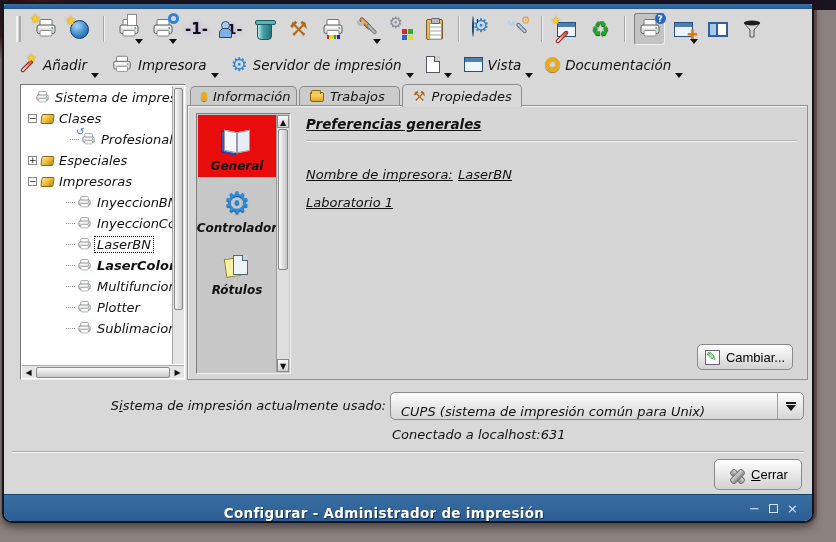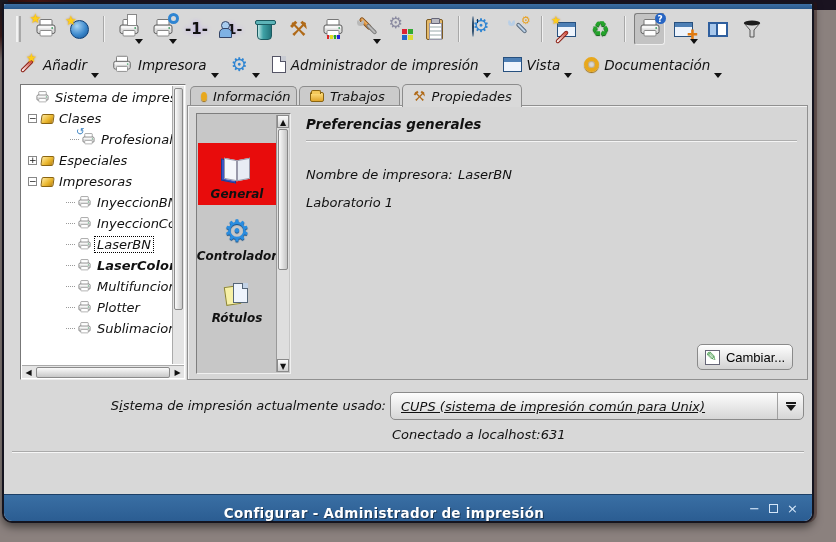--- a/index.html
+++ b/index.html
@@ -167,50 +167,50 @@
     border:1px solid #8c8c8c; border-bottom:none; border-radius:5px 5px 0 0;
     display:flex; align-items:center; gap:6px; padding:0 10px; font-size:13px; }
   .tab.active { top:0; height:23px; background:#d9d9d9; z-index:3; }
   .panel { position:absolute; left:0; top:21px; right:0; bottom:0;
     background:#d6d6d6; border:1px solid #909090; box-shadow:inset 1px 1px 0 #f2f2f2; }
   .tabico { font-style:normal; }
 
   
   .iconlist { position:absolute; left:8px; top:7px; width:95px; bottom:5px;
     background:#c7c7c7; border:1px solid; border-color:#7e7e7e #f0f0f0 #f0f0f0 #7e7e7e; }
-  .ilitems { position:absolute; left:1px; top:1px; right:14px; bottom:1px;margin-top:28px; }
+  .ilitems { position:absolute; left:1px; top:1px; right:14px; bottom:1px; }
   .ilitem { height:62px; display:flex; flex-direction:column; align-items:center;
     justify-content:flex-end; padding-bottom:4px; gap:3px; }
   .ilitem .illbl { font-size:12px; font-weight:bold; }
   .ilitem.sel { background:#e80c0c; }
   .ilvsb { position:absolute; right:1px; top:1px; width:13px; bottom:1px;
     background:#dedede; border-left:1px solid #999; font-style:normal; }
   .ilvsb .arr { position:absolute; left:0; right:0; height:13px; font-size:8px;
     text-align:center; line-height:13px; background:linear-gradient(#fbfbfb,#cfcfcf);
     border:1px solid #8a8a8a; }
   .ilvsb .arr.up { top:0; } .ilvsb .arr.dn { bottom:0; }
   .ilvsb .thumb { position:absolute; left:1px; right:1px; top:14px; height:55%;
     background:linear-gradient(90deg,#fafafa,#c4c4c4); border:1px solid #888; border-radius:2px; }
 
   
-  .props { position:absolute; left:118px; top:10px; right:10px; bottom:6px; }
+  .props { position:absolute; left:118px; top:10px; right:10px; bottom:6px;text-decoration:underline; }
   .phdr { font-size:13.5px; font-weight:bold; }
   .phr { border:none; border-top:1px solid #aeaeae; border-bottom:1px solid #f4f4f4; margin:8px 0 18px 0; }
   .frow { display:flex; height:28px; align-items:center; font-size:13px; }
   .frow .flab { width:152px; }
   .btn { display:inline-flex; align-items:center; justify-content:center; gap:6px;
     background:linear-gradient(#fefefe,#d2d2d2); border:1px solid #8a8a8a; border-radius:5px;
     box-shadow:inset 0 1px 0 #fff; font-size:13px; }
   .changebtn { position:absolute; right:14px; bottom:9px; width:96px; height:26px; }
 
   
   .syslabel { position:absolute; left:20px; top:394px; width:362px; text-align:right; font-size:13px; }
   .combo { position:absolute; left:386px; top:388px; width:414px; height:28px;
     background:linear-gradient(#fdfdfd,#d6d6d6); border:1px solid #8a8a8a; border-radius:5px;
-    display:flex; align-items:center;text-decoration:underline; }
+    display:flex; align-items:flex-end; }
   .combo .val { flex:1; padding:0 10px; font-size:13px; white-space:nowrap; overflow:hidden; }
   .combo .cbtn { width:26px; height:100%; border-left:1px solid #a0a0a0;
     display:flex; flex-direction:column; align-items:center; justify-content:center; gap:1px; }
   .combo .bar { width:10px; height:2px; background:#1a1a1a; }
   .combo .tri { width:0; height:0; border-left:5px solid transparent;
     border-right:5px solid transparent; border-top:6px solid #1a1a1a; }
   .status { position:absolute; left:388px; top:423px; font-size:13px; }
   .divider { position:absolute; left:8px; right:8px; top:447px; height:2px;
     border-top:1px solid #aaa; border-bottom:1px solid #f6f6f6; }
   .closebtn { position:absolute; left:710px; top:455px; width:88px; height:31px; }
@@ -389,25 +389,25 @@
     </div>
     <div class="mitem">
       <svg width="22" height="22" viewBox="0 0 24 24">
           <use href="#i-printer"></use>
         </svg>
       <span class="mlabel">Impresora</span>
       <span class="marrow"></span>
     </div>
     <div class="mitem">
       <span class="glyph" style="font-size:19px; color:#2f85d2;">⚙</span>
+      <span class="mlabel">Servidor de impresión</span>
       <span class="marrow"></span>
     </div>
     <div class="mitem">
       <span class="docic"></span>
-      <span class="mlabel">Administrador de impresión</span>
       <span class="marrow"></span>
     </div>
     <div class="mitem">
       <span class="winic"></span>
       <span class="mlabel">Vista</span>
       <span class="marrow"></span>
     </div>
     <div class="mitem">
       <span class="ring"></span>
       <span class="mlabel">Documentación</span>
@@ -605,20 +605,24 @@
     <span class="val">CUPS (sistema de impresión común para Unix)</span>
     <span class="cbtn">
       <span class="bar"></span>
       <span class="tri"></span>
     </span>
   </div>
   <div class="status">Conectado a localhost:631</div>
 
   <div class="divider"></div>
 
+  <button class="btn closebtn">
+    <span class="xcross"></span>
+    <span><span class="accel">C</span><span>errar</span></span>
+  </button>
 
   <div class="titlebar">
     <div class="title">Configurar - Administrador de impresión</div>
     <div class="wbtns">
       <span class="wbtn">−</span>
       <span class="maxbox"></span>
       <span class="wbtn">×</span>
     </div>
   </div>
 </div>

